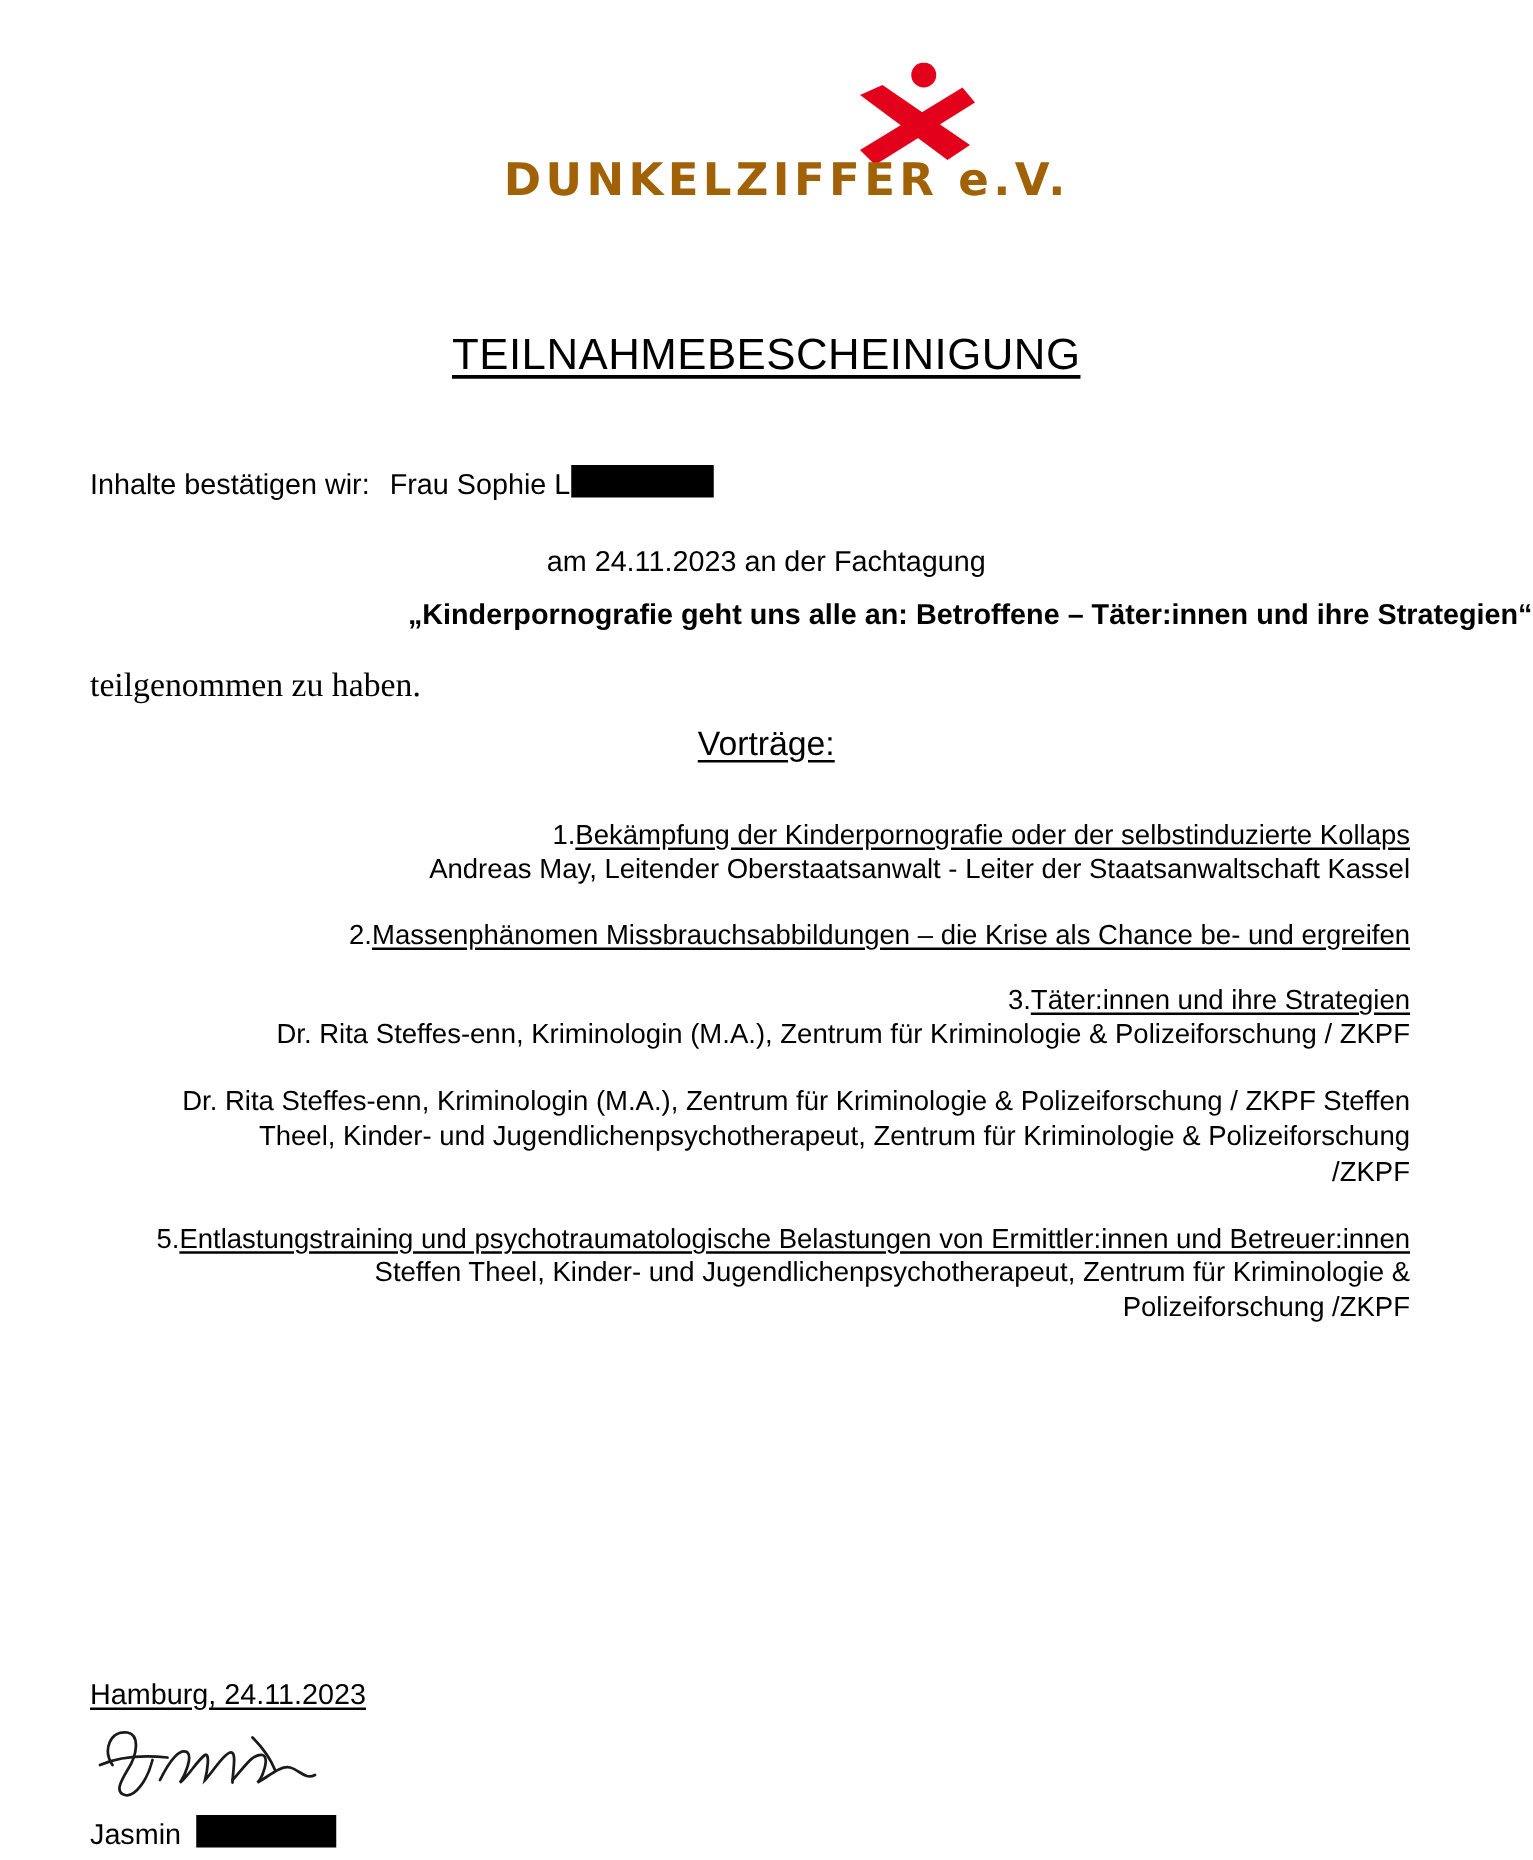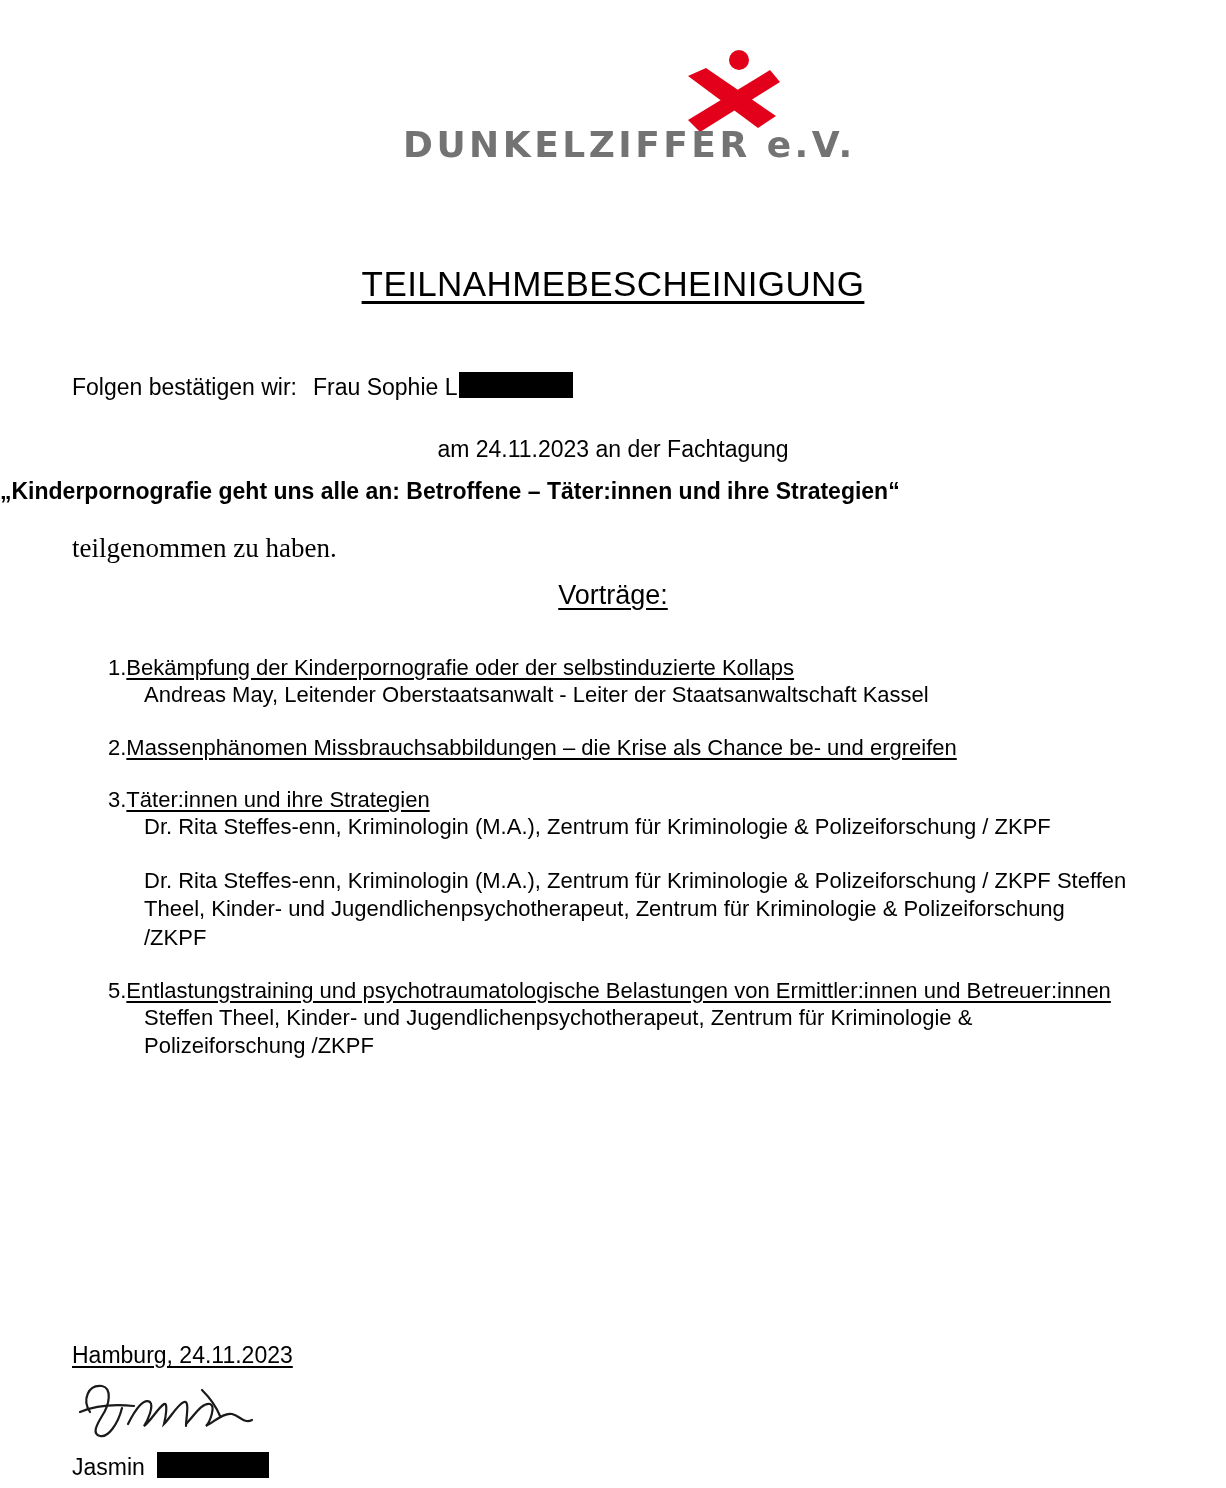--- a/index.html
+++ b/index.html
@@ -40,21 +40,21 @@
   .logo-word {
     position: absolute;
     left: 0;
     top: 76px;
     width: 420px;
     text-align: left;
     font-family: "DejaVu Sans", sans-serif;
     font-weight: 700;
     font-size: 36px;
     letter-spacing: 3.5px;
-    color: #737373;
+    color: #a16207;
     white-space: nowrap;
   }
 
   
   .doc-title {
     position: absolute;
     top: 264px;
     left: 0;
     width: 100%;
     text-align: center;
@@ -91,21 +91,21 @@
     left: 0;
     width: 100%;
     text-align: center;
     font-size: 23px;
   }
   .event-line2 {
     position: absolute;
     top: 478px;
     left: 0;
     width: 100%;
-    text-align: left;
+    text-align: right;
     font-size: 23px;
     font-weight: 600;
   }
 
   .line-participated {
     position: absolute;
     top: 533px;
     left: 72px;
     font-size: 27px;
     font-family: Liberation Serif, serif;
@@ -124,20 +124,21 @@
 
   
   .talks {
     position: absolute;
     top: 655px;
     left: 108px;
     width: 1020px;
   }
   .talk {
     margin-bottom: 26px;
+    text-align: right;
   }
   .talk-head {
     font-size: 22px;
     white-space: nowrap;
   }
   .talk-num {
     display: inline-block;
   }
   .talk-title {
     text-decoration: underline;
@@ -189,21 +190,21 @@
       <polygon points="4,26 22,18 92,66 74,78" fill="#E2001A"></polygon>
       <polygon points="86,20 96,32 16,82 4,70" fill="#E2001A"></polygon>
     </svg>
     <div class="logo-word">DUNKELZIFFER e.V.</div>
   </div>
 </div>
 
 <div class="doc-title">TEILNAHMEBESCHEINIGUNG</div>
 
 <div class="line-confirm">
-  <span class="confirm-label">Folgen bestätigen wir:</span><span class="participant-name">Frau Sophie L</span><span class="redaction"></span>
+  <span class="confirm-label">Inhalte bestätigen wir:</span><span class="participant-name">Frau Sophie L</span><span class="redaction"></span>
 </div>
 
 <div class="event-line1">am 24.11.2023 an der Fachtagung</div>
 <div class="event-line2">„Kinderpornografie geht uns alle an: Betroffene – Täter:innen und ihre Strategien“</div>
 <div class="line-participated">teilgenommen zu haben.</div>
 
 <div class="talks-heading">Vorträge:</div>
 
 <div class="talks">
 

